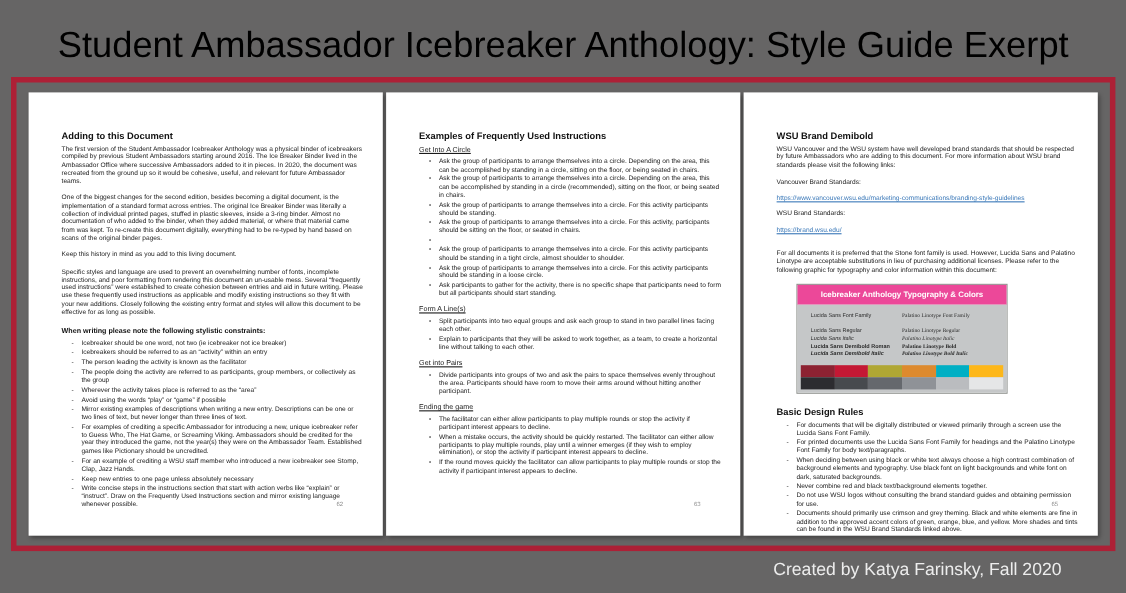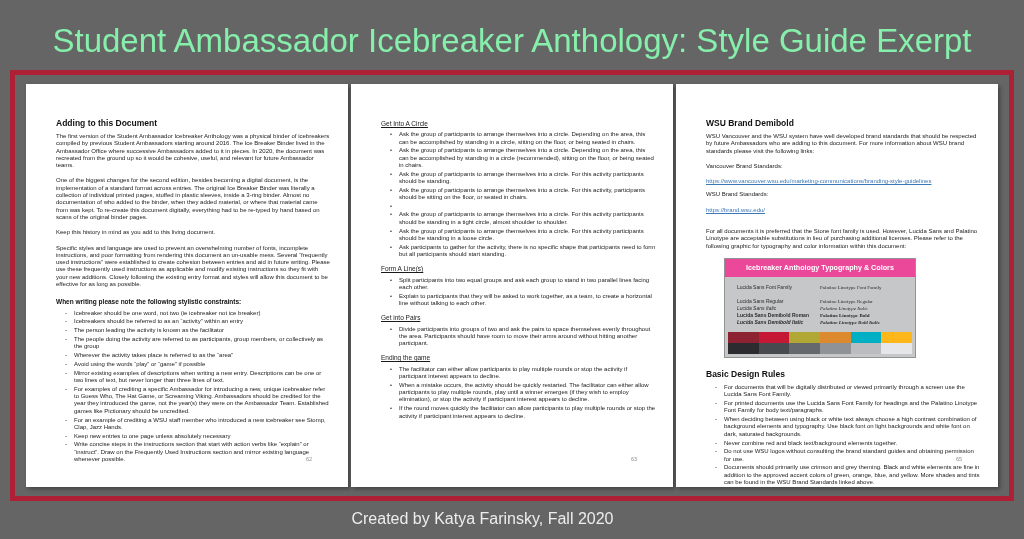--- a/index.html
+++ b/index.html
@@ -3,21 +3,21 @@
 <meta charset="utf-8">
 <style>
   html,body{margin:0;padding:0;}
   body{
     width:1024px;height:539px;overflow:hidden;position:relative;
     background:#666565;
     font-family:"Liberation Sans",sans-serif;
   }
   .slide-title{
     position:absolute;top:22px;left:0;width:1024px;
-    text-align:center;color:#86efac;font-size:33px;font-weight:400;
+    text-align:center;color:#000000;font-size:33px;font-weight:400;
     letter-spacing:0px;white-space:nowrap;
   }
   .frame{
     position:absolute;left:10px;top:70px;width:1004px;height:431px;
     border:5px solid #ad2036;box-sizing:border-box;
     display:flex;justify-content:space-between;align-items:flex-start;
     padding:9px 11px;
   }
   .page{
     width:322px;height:403px;background:#ffffff;box-sizing:border-box;
@@ -46,21 +46,21 @@
   .typo-cols{display:flex;padding:0 12px;margin-bottom:6px;}
   .typo-col{flex:1;font-size:5px;line-height:7px;color:#2b2b2b;}
   .typo-col.serif{font-family:"Liberation Serif",serif;}
   .t-fam{margin-bottom:7px;}
   .t-it{font-style:italic;}
   .t-bd{font-weight:bold;}
   .t-bi{font-weight:bold;font-style:italic;}
   .swatch-row{display:flex;height:11px;margin:0 3px;}
   .swatch-row .swatch{flex:1;}
   .caption{
-    position:absolute;bottom:11px;left:0;width:965px;text-align:center;
+    position:absolute;bottom:11px;left:0;width:965px;text-align:right;
     color:#ededed;font-size:16px;font-weight:400;
   }
 </style>
 </head>
 <body>
 
 <div class="slide-title">Student Ambassador Icebreaker Anthology: Style Guide Exerpt</div>
 
 <div class="frame">
 
@@ -81,20 +81,21 @@
         <li>Mirror existing examples of descriptions when writing a new entry. Descriptions can be one or two lines of text, but never longer than three lines of text.</li>
         <li>For examples of crediting a specific Ambassador for introducing a new, unique icebreaker refer to Guess Who, The Hat Game, or Screaming Viking. Ambassadors should be credited for the year they introduced the game, not the year(s) they were on the Ambassador Team. Established games like Pictionary should be uncredited.</li>
         <li>For an example of crediting a WSU staff member who introduced a new icebreaker see Stomp, Clap, Jazz Hands.</li>
         <li>Keep new entries to one page unless absolutely necessary</li>
         <li>Write concise steps in the instructions section that start with action verbs like “explain” or “instruct”. Draw on the Frequently Used Instructions section and mirror existing language whenever possible.</li>
       </ul>
     <div class="pagenum">62</div>
   </div>
 
   <div class="page">
+    <div class="p-head">Examples of Frequently Used Instructions</div>
 
     <div class="sec-title first">Get Into A Circle</div>
     <ul class="dot-list">
         <li>Ask the group of participants to arrange themselves into a circle. Depending on the area, this can be accomplished by standing in a circle, sitting on the floor, or being seated in chairs.</li>
         <li>Ask the group of participants to arrange themselves into a circle. Depending on the area, this can be accomplished by standing in a circle (recommended), sitting on the floor, or being seated in chairs.</li>
         <li>Ask the group of participants to arrange themselves into a circle. For this activity participants should be standing.</li>
         <li>Ask the group of participants to arrange themselves into a circle. For this activity, participants should be sitting on the floor, or seated in chairs.</li>
         <li></li>
         <li>Ask the group of participants to arrange themselves into a circle. For this activity participants should be standing in a tight circle, almost shoulder to shoulder.</li>
         <li>Ask the group of participants to arrange themselves into a circle. For this activity participants should be standing in a loose circle.</li>

